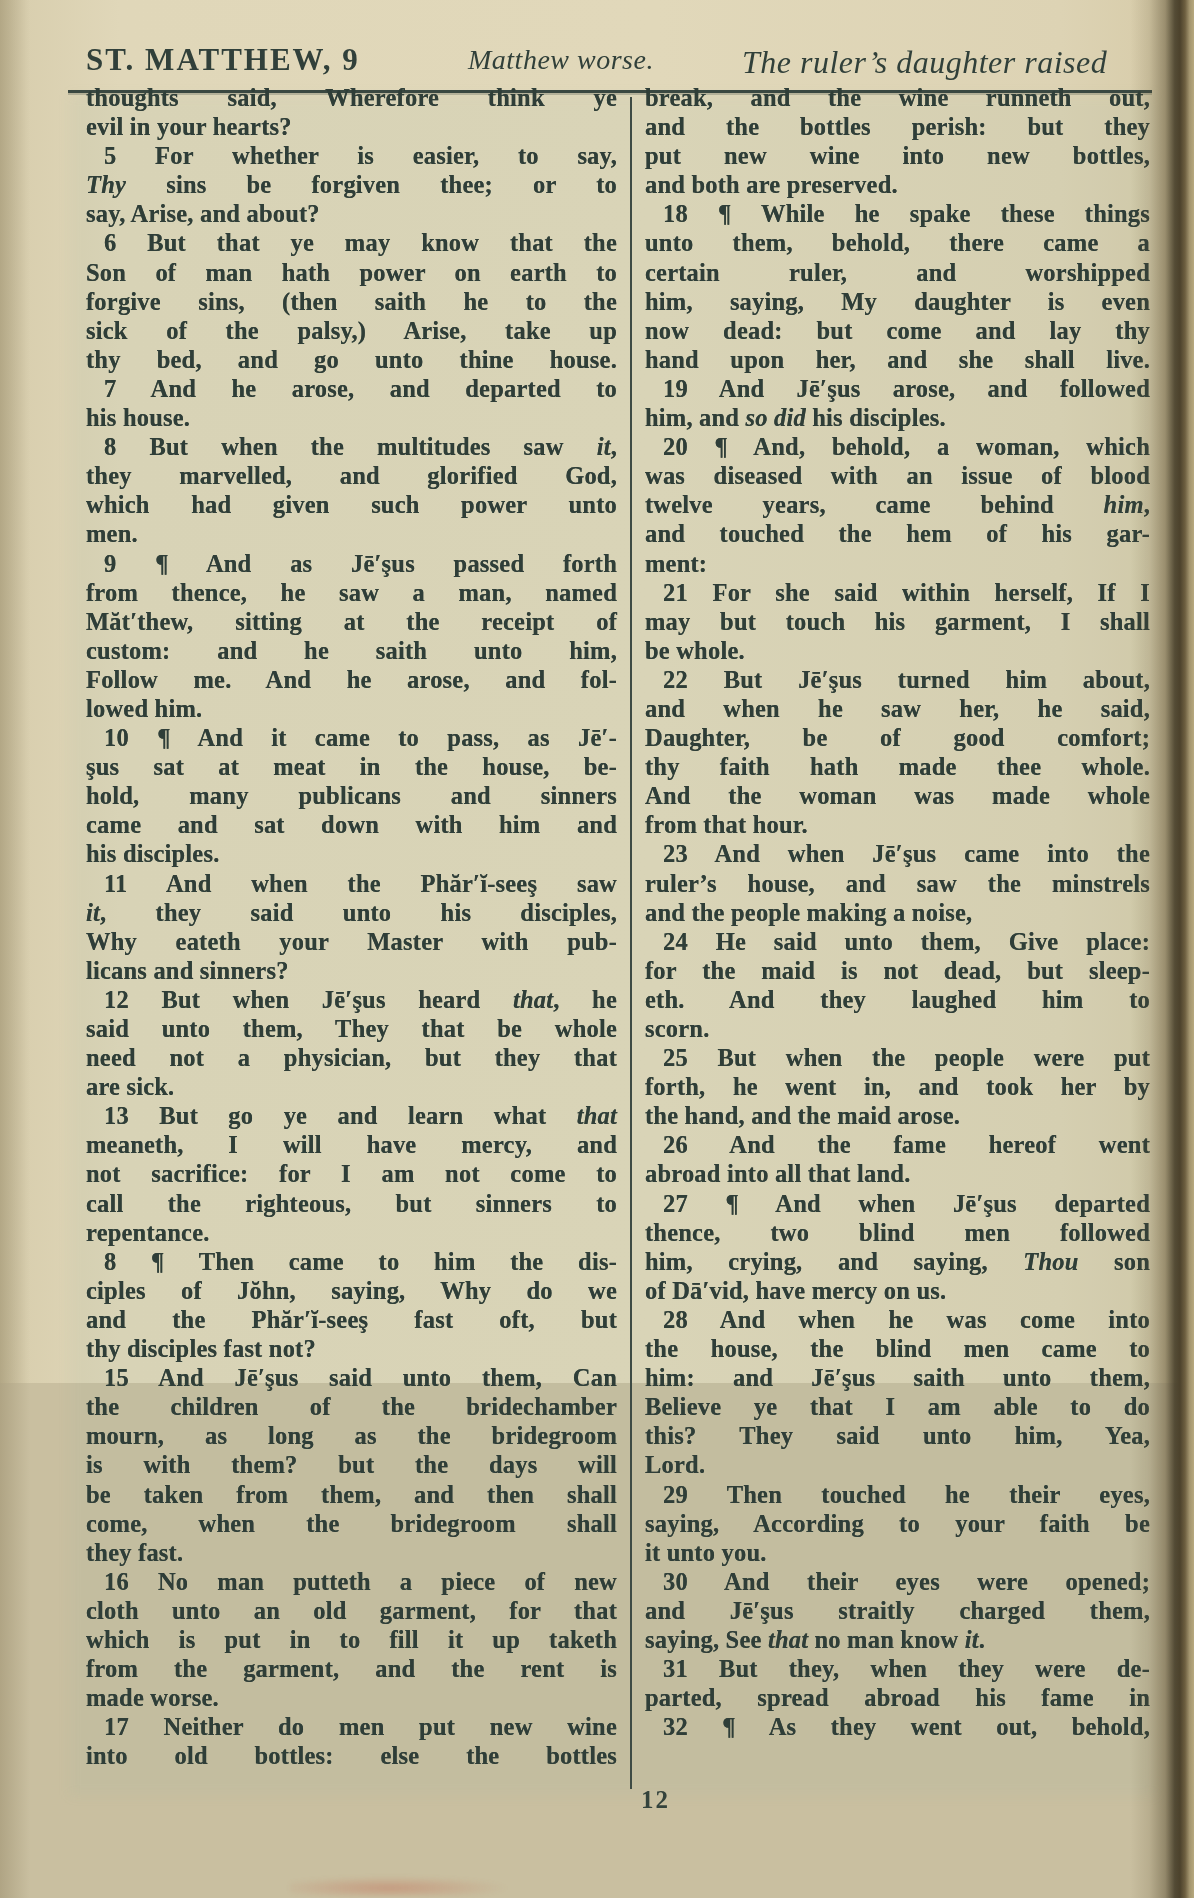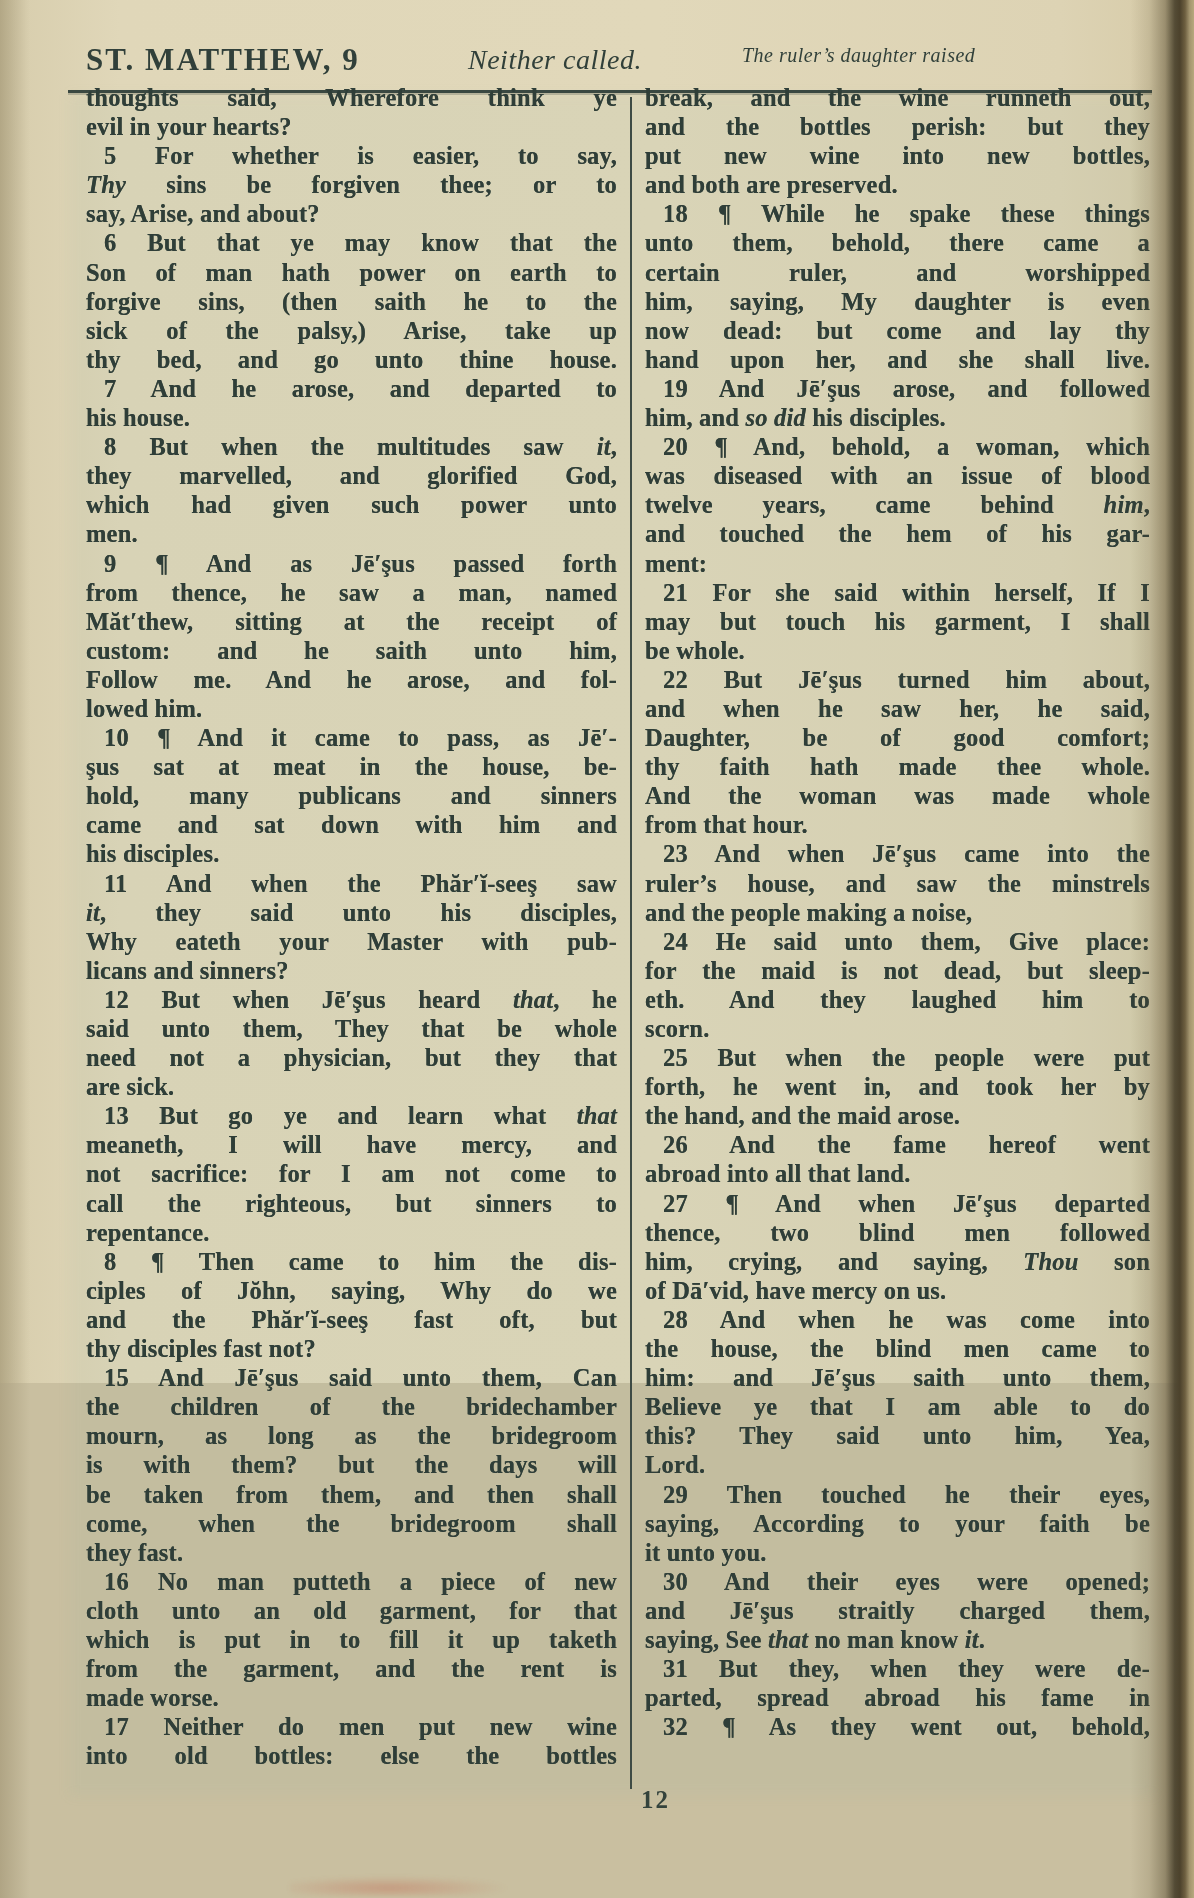--- a/index.html
+++ b/index.html
@@ -42,21 +42,21 @@
   .h-book{
     position:absolute;left:86px;top:2px;
     font-size:31px;font-weight:700;letter-spacing:2px;
   }
   .h-center{
     position:absolute;left:468px;top:4px;
     font-size:28px;font-style:italic;letter-spacing:0.5px;
   }
   .h-right{
     position:absolute;left:742px;top:4px;width:400px;
-    font-size:20px;font-style:italic;letter-spacing:0.5px;white-space:nowrap;
+    font-size:32px;font-style:italic;letter-spacing:0.5px;white-space:nowrap;
   }
   .rule{
     position:absolute;left:68px;top:90px;width:1084px;height:3px;
     background:#3a4841;box-shadow:0 2px 0 rgba(58,72,65,0.25);
   }
   .col{
     position:absolute;top:83px;color:#2f3e38;
   }
   .col-left{left:86px;width:531px;}
   .col-right{left:645px;width:505px;}
@@ -93,21 +93,21 @@
 </style>
 </head>
 <body>
 
 <div class="page">
 
   <div class="showthrough"></div>
 
   <div class="header">
     <div class="h-book">ST. MATTHEW, 9</div>
-    <div class="h-center">Neither called.</div>
+    <div class="h-center">Matthew worse.</div>
     <div class="h-right">The ruler’s daughter raised</div>
   </div>
 
   <div class="rule"></div>
 
   <div class="col col-left" id="col-left">
       <div class="tl just">thoughts said, Wherefore think ye</div>
       <div class="tl">evil in your hearts?</div>
       <div class="tl just ind">5 For whether is easier, to say,</div>
       <div class="tl just"><i>Thy</i> sins be forgiven thee; or to</div>

